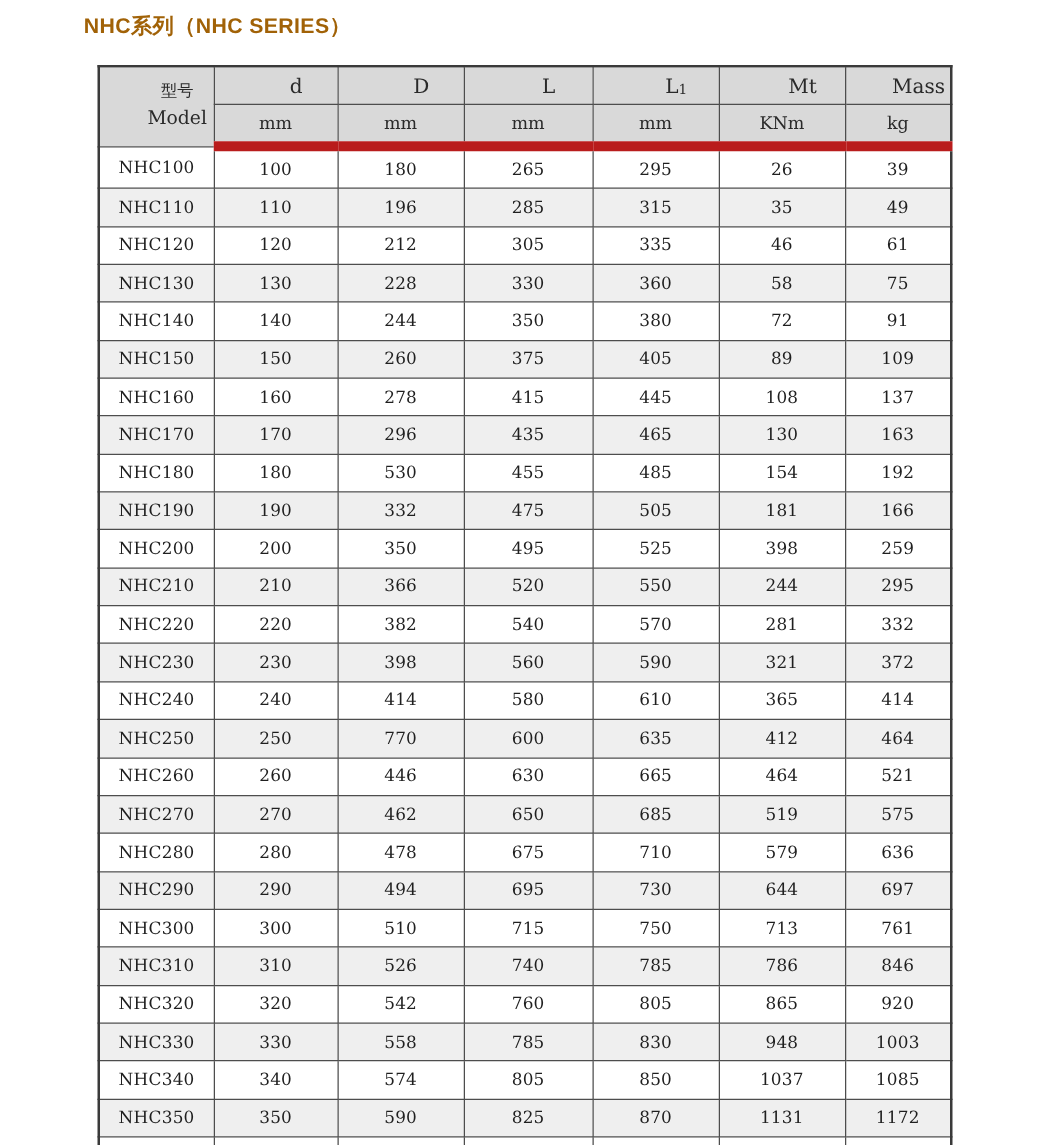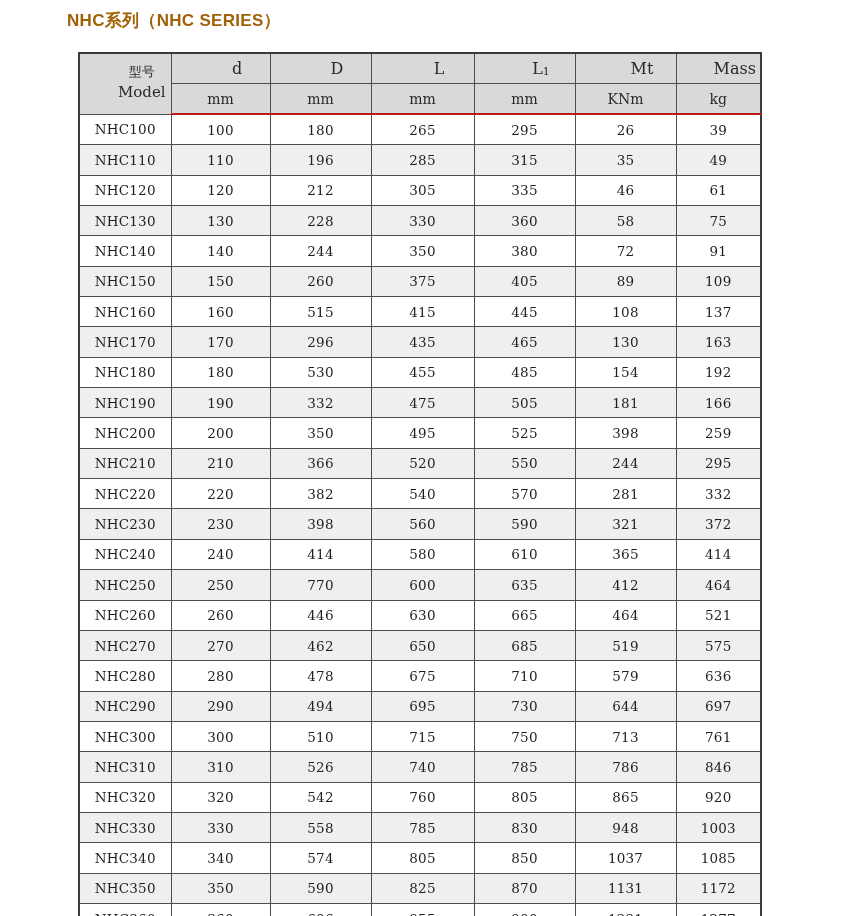--- a/index.html
+++ b/index.html
@@ -41,21 +41,21 @@
     padding: 0;
     overflow: hidden;
   }
   .spec-table thead th {
     background: #d9d9d9;
     font-weight: normal;
     color: #2a2a2a;
   }
   .spec-table thead tr.labels th { height: 29px; font-size: 16px; padding-left: 33px; }
   .spec-table thead tr.units  th { height: 29px; font-size: 14px; }
-  .spec-table thead tr.units th { border-bottom: 2px solid #b91c1c; }
+  .spec-table thead tr.units th { border-bottom: 8px solid #b91c1c; }
   th.model-th {
     font-size: 13px;
     line-height: 1.45;
   }
   th.model-th .zh { font-size: 13px; display: block; }
   th.model-th .en { font-size: 15px; display: block; }
   .col-sub {
     font-size: 11px;
     vertical-align: -1px;
   }
@@ -159,21 +159,21 @@
         <td>150</td>
         <td>260</td>
         <td>375</td>
         <td>405</td>
         <td>89</td>
         <td>109</td>
       </tr>
       <tr>
         <td>NHC160</td>
         <td>160</td>
-        <td>515</td>
+        <td>278</td>
         <td>415</td>
         <td>445</td>
         <td>108</td>
         <td>137</td>
       </tr>
       <tr class="alt">
         <td>NHC170</td>
         <td>170</td>
         <td>296</td>
         <td>435</td>

